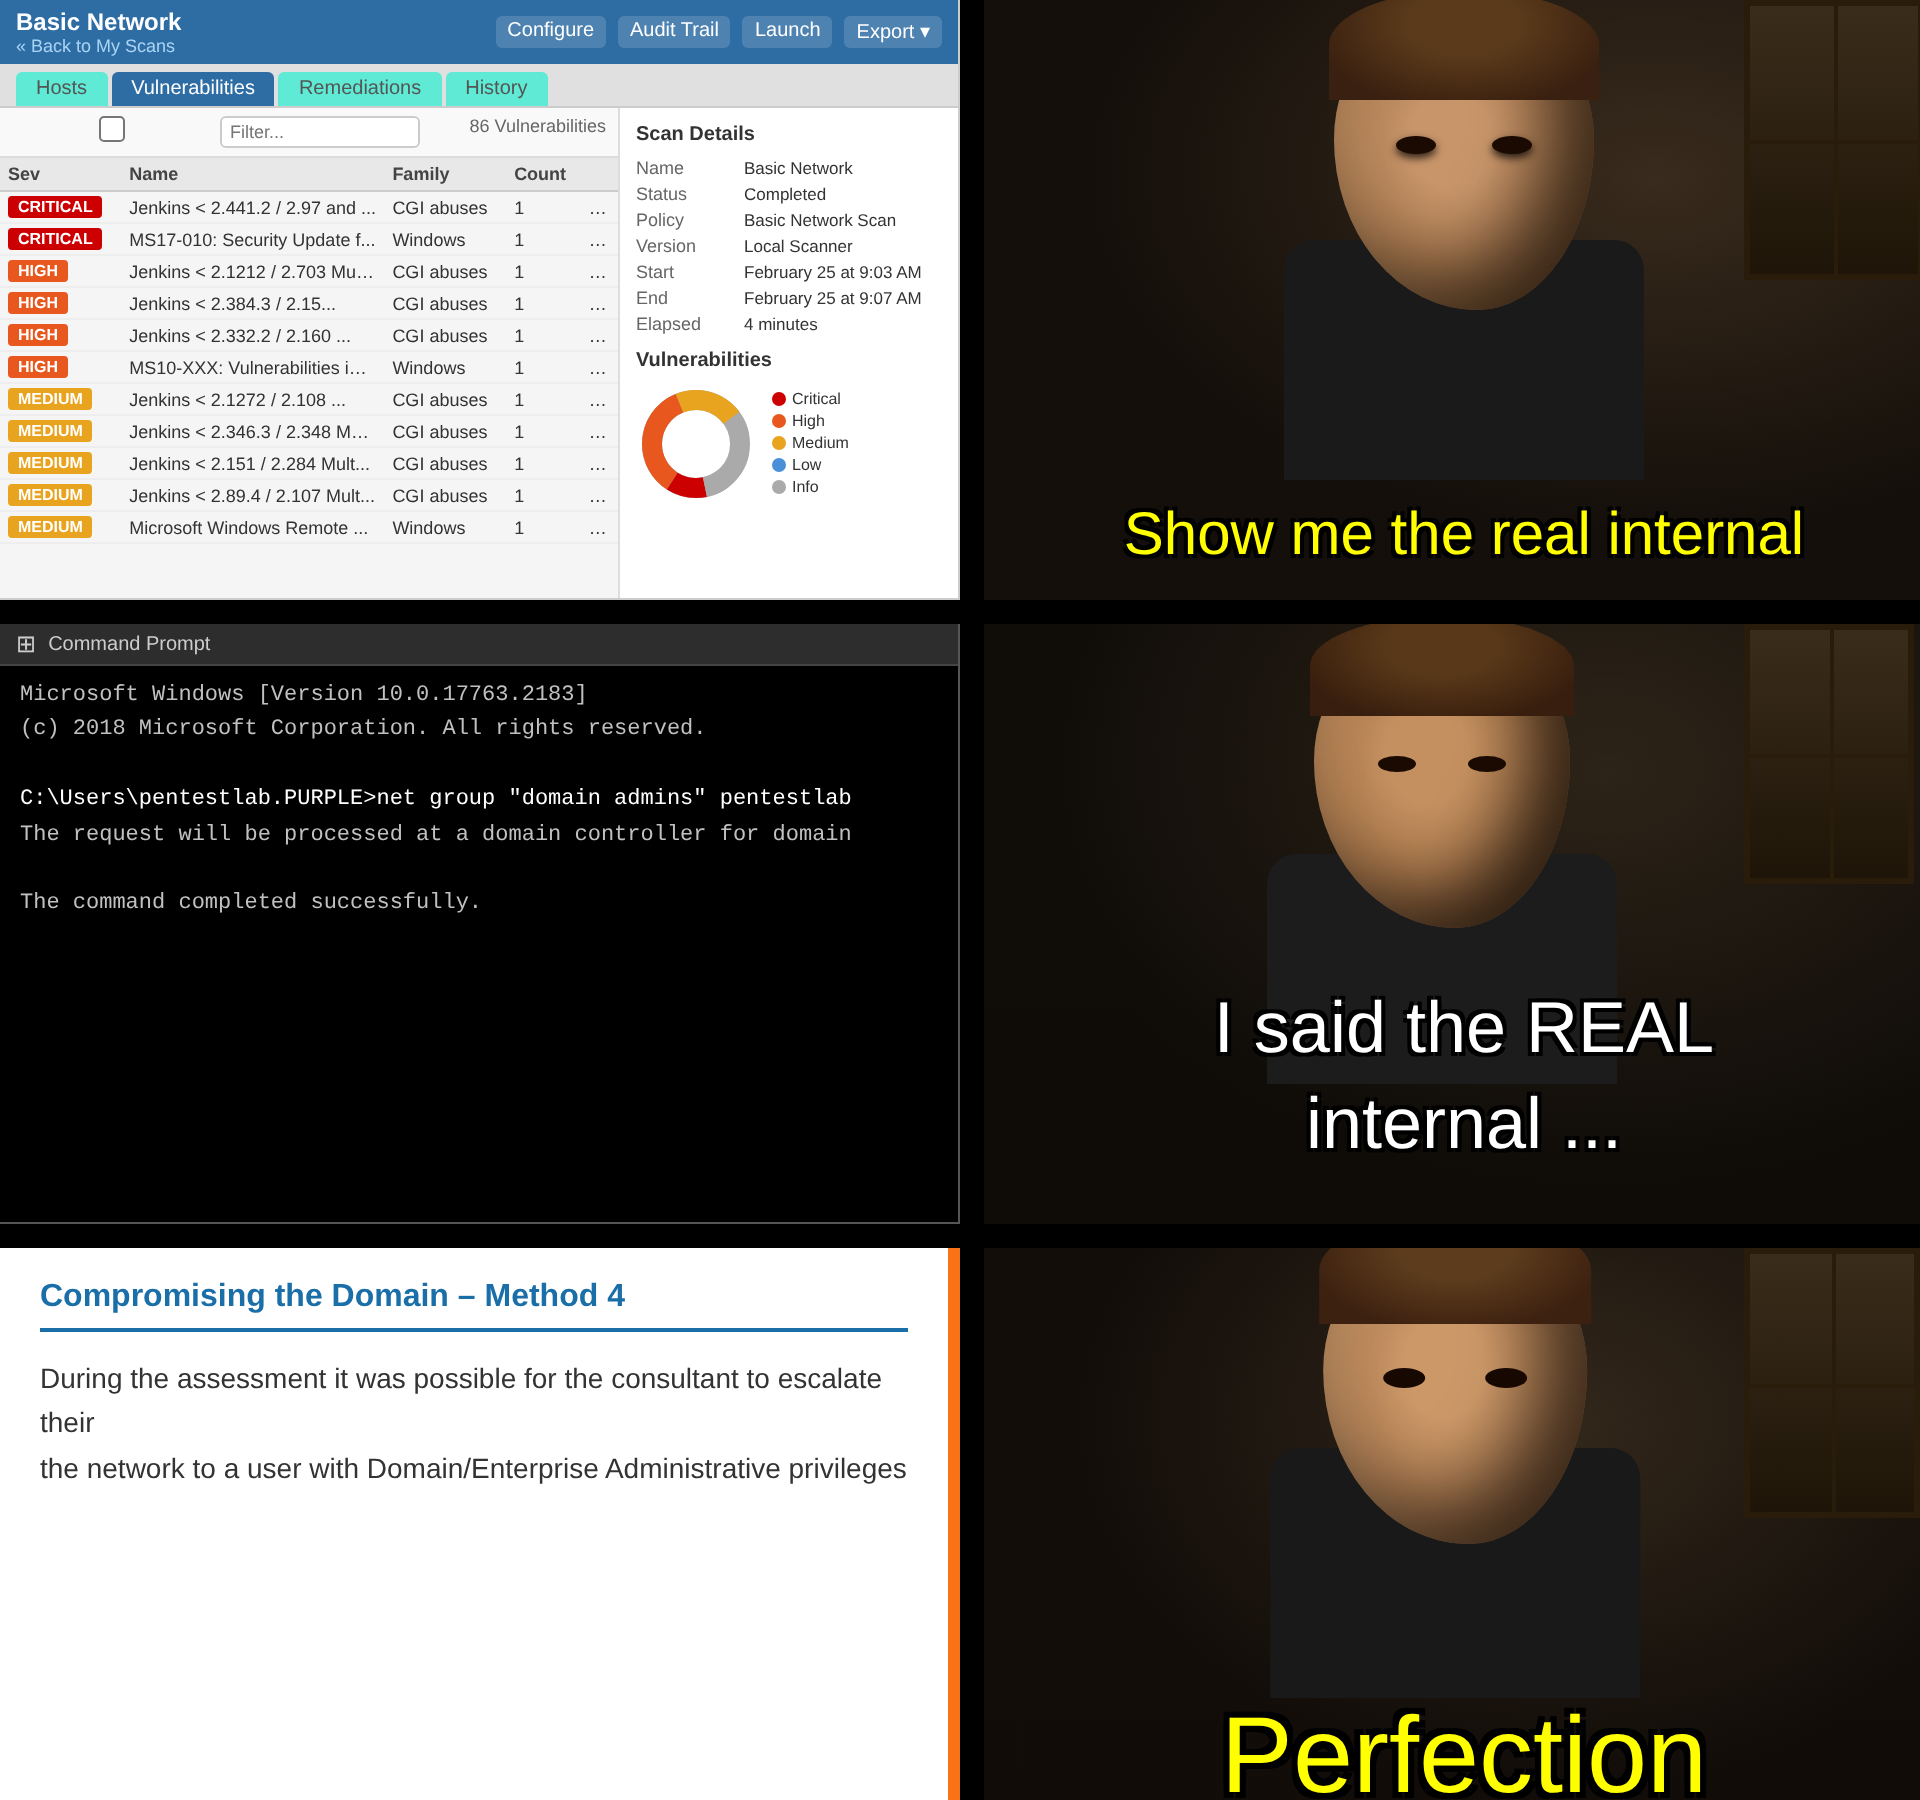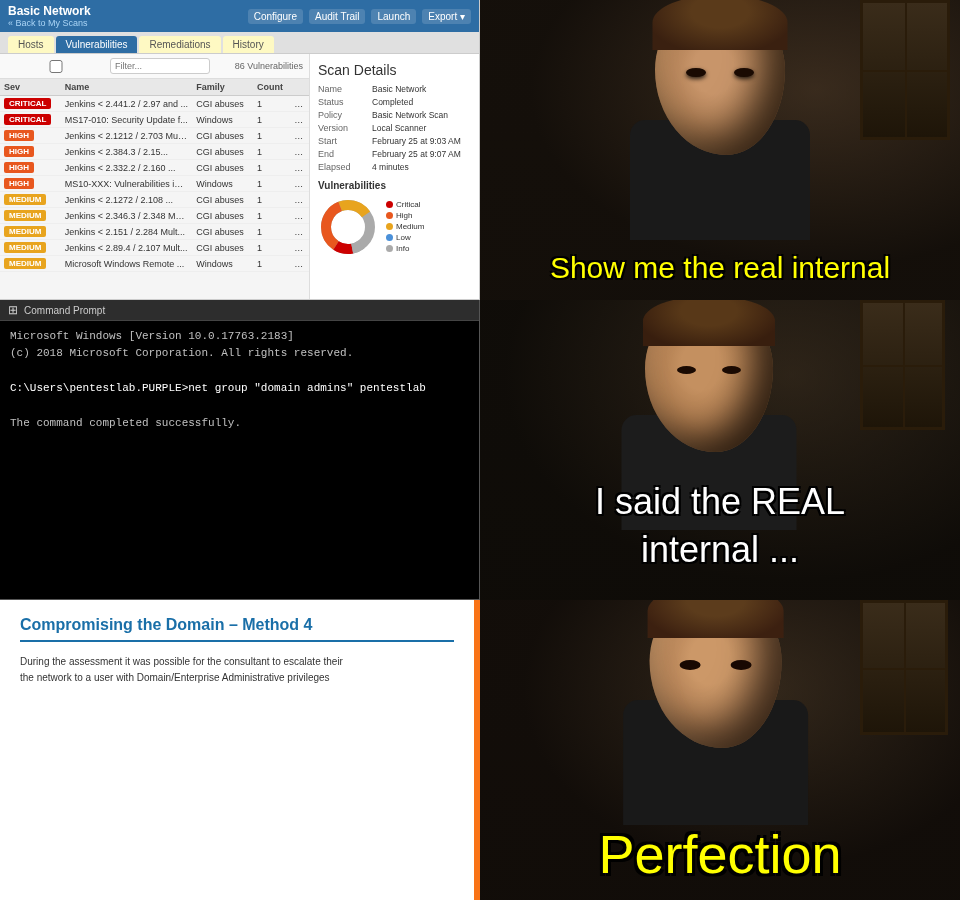--- a/index.html
+++ b/index.html
@@ -10,20 +10,21 @@
       font-family: Arial, sans-serif;
       background: #000;
     }
 
     .grid {
       display: grid;
       grid-template-columns: 480px 480px;
       grid-template-rows: 300px 300px 300px;
       width: 960px;
       height: 872px;
+      gap: 12px;
     }
 
     
 
     
     .nessus-panel {
       background: #f5f5f5;
       overflow: hidden;
       padding: 0;
       font-family: Arial, sans-serif;
@@ -55,21 +56,21 @@
 
     .nessus-tabs {
       display: flex;
       background: #e0e0e0;
       padding: 4px 8px 0;
       gap: 2px;
       border-bottom: 1px solid #ccc;
     }
     .nessus-tab {
       padding: 3px 10px;
-      background: #fef9c3;
+      background: #5eead4;
       border-radius: 3px 3px 0 0;
       font-size: 10px;
       cursor: pointer;
       color: #555;
     }
     .nessus-tab.active {
       background: #2e6da4;
       color: white;
     }
 
@@ -78,21 +79,21 @@
       height: calc(300px - 55px);
     }
 
     .vuln-list {
       flex: 1;
       overflow: hidden;
     }
 
     .vuln-filter {
       display: flex;
-      align-items: center;
+      align-items: flex-start;
       padding: 4px 6px;
       gap: 4px;
       border-bottom: 1px solid #ddd;
       background: #f9f9f9;
     }
     .vuln-filter input {
       border: 1px solid #ccc;
       border-radius: 3px;
       padding: 2px 4px;
       font-size: 9px;
@@ -140,22 +141,22 @@
 
     .scan-details {
       width: 170px;
       padding: 8px;
       border-left: 1px solid #ddd;
       font-size: 9px;
       background: #fff;
       overflow: hidden;
     }
     .scan-details h4 {
-      font-size: 14px;
-      font-weight: normal;
+      font-size: 10px;
+      font-weight: bold;
       margin-bottom: 6px;
       color: #333;
     }
     .scan-details-row {
       display: flex;
       gap: 4px;
       margin-bottom: 3px;
     }
     .scan-details-label { color: #666; min-width: 50px; }
     .scan-details-value { color: #333; font-size: 8.5px; }
@@ -231,21 +232,21 @@
     }
     .report-title {
       font-size: 16px;
       font-weight: bold;
       color: #1a6fa8;
       border-bottom: 2px solid #1a6fa8;
       padding-bottom: 6px;
       margin-bottom: 12px;
     }
     .report-body {
-      font-size: 10px;
+      font-size: 14px;
       color: #333;
       line-height: 1.6;
     }
 
     
 
     .meme-panel {
       position: relative;
       overflow: hidden;
       background: #1a1a2e;
@@ -496,20 +497,21 @@
   <div class="cmd-panel">
     <div class="cmd-titlebar">
       <span class="cmd-icon">⊞</span>
       <span>Command Prompt</span>
     </div>
     <div class="cmd-body">
       <div class="cmd-line">Microsoft Windows [Version 10.0.17763.2183]</div>
       <div class="cmd-line">(c) 2018 Microsoft Corporation. All rights reserved.</div>
       <div class="cmd-line">&nbsp;</div>
       <div class="cmd-line cmd-input">C:\Users\pentestlab.PURPLE&gt;net group "domain admins" pentestlab</div>
+      <div class="cmd-line">The request will be processed at a domain controller for domain</div>
       <div class="cmd-line">&nbsp;</div>
       <div class="cmd-line">The command completed successfully.</div>
     </div>
   </div>
 
   <div class="meme-panel photo-bg-2" style="position:relative;">
     <div style="position:absolute;top:0;right:15px;width:85px;height:130px;background:linear-gradient(180deg,#3a2c1a 0%,#1e1508 100%);border:3px solid #2a1c0a;">
       <div style="position:absolute;top:50%;left:0;right:0;height:2px;background:#2a1c0a;"></div>
       <div style="position:absolute;top:0;bottom:0;left:50%;width:2px;background:#2a1c0a;"></div>
     </div>

